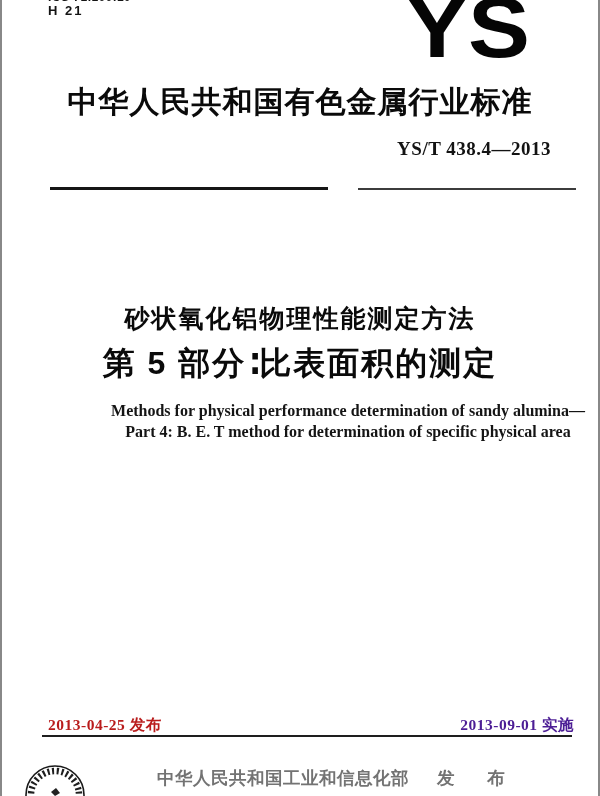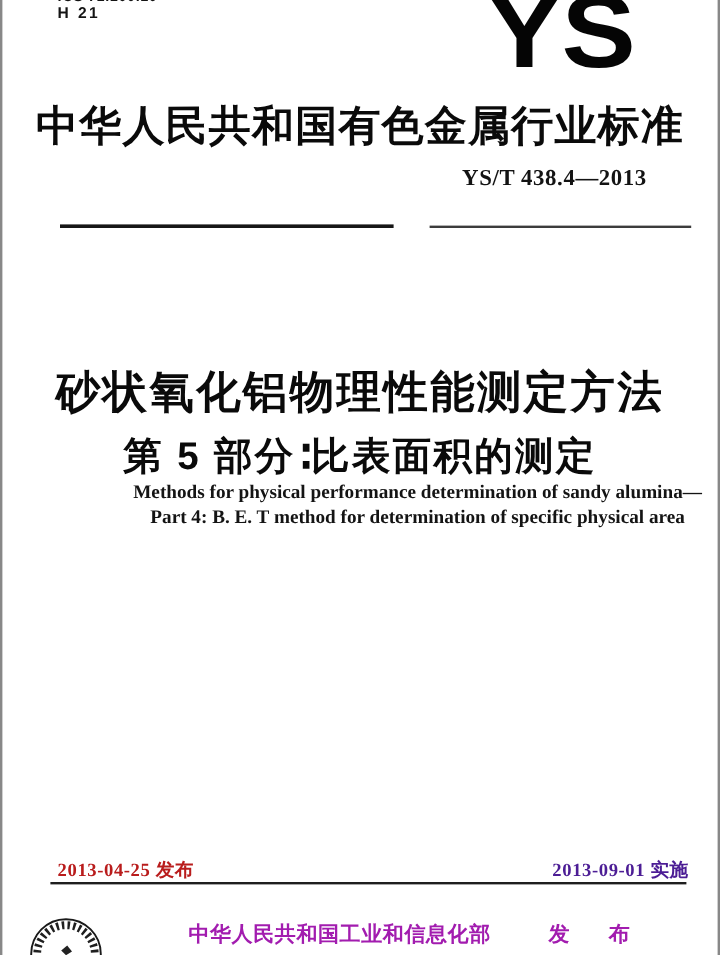--- a/index.html
+++ b/index.html
@@ -20,59 +20,58 @@
   
   .ys-logo {
     position:absolute; left:404px; top:-22px; font-size:86px; font-weight:bold;
     line-height:1.15; letter-spacing:0; color:#050505;
     transform:scaleX(1.08); transform-origin:left top;
     font-family:"Liberation Sans", sans-serif;
   }
   
   .standard-name {
     position:absolute; top:82px; left:0; width:100%; text-align:center;
-    font-size:35px; font-weight:bold; letter-spacing:1px; color:#0a0a0a;
+    font-size:30px; font-weight:bold; letter-spacing:1px; color:#0a0a0a;
     white-space:nowrap;
   }
   
   .std-number {
-    position:absolute; top:138px; right:59px; text-align:left;
+    position:absolute; top:138px; right:47px; text-align:left;
     font-family:"Liberation Serif", serif; color:#131313;
   }
   .std-number .num { font-size:19px; font-weight:bold; letter-spacing:.5px; }
   .std-number .replaces { font-size:12.5px; margin-top:2px; letter-spacing:.4px; color:#2a2a2a; }
   
   .rule-top-a { position:absolute; left:48px; top:187px; width:278px; height:3px; background:#161616; }
   .rule-top-b { position:absolute; left:356px; top:188px; width:218px; height:2px; background:#3c3c3c; }
   
   .main-title { position:absolute; top:302px; left:0; width:100%; text-align:center; font-weight:bold; color:#0a0a0a; }
-  .main-title .l1 { font-size:37px; letter-spacing:2px; white-space:nowrap; }
+  .main-title .l1 { font-size:25px; letter-spacing:2px; white-space:nowrap; }
   .main-title .l2 { font-size:32px; letter-spacing:2px; margin-top:7px; white-space:nowrap; }
   .english-title {
     position:absolute; top:400px; left:0; width:100%; text-align:center;
     font-family:"Liberation Serif", serif; font-weight:bold; font-size:16px;
     line-height:21px; color:#141414;padding-left:48px;
   }
   
   .release-date {
     position:absolute; left:46px; top:715px; font-size:15.5px; font-weight:bold;
     font-family:"Liberation Serif", serif; letter-spacing:.5px; color:#b91c1c;
   }
   .impl-date {
     position:absolute; right:24px; top:715px; font-size:15.5px; font-weight:bold;
     font-family:"Liberation Serif", serif; letter-spacing:.5px; color:#4c1d95;
   }
   .rule-bottom { position:absolute; left:40px; top:735px; width:530px; height:2px; background:#1e1e1e; }
   
   .seal { position:absolute; left:22px; top:762px; width:62px; height:62px; }
   .footer-line {
     position:absolute; left:155px; top:766px; display:flex; align-items:baseline;
-    font-size:17.5px; font-weight:bold; letter-spacing:.5px; color:#a21caf;
+    font-size:17.5px; font-weight:bold; letter-spacing:.5px; color:#737373;
     white-space:nowrap;
-    gap:20px;
   }
   .publish-label { margin-left:28px; letter-spacing:14px; }
 </style>
 </head>
 <body>
 
 <div class="page">
 
   <div class="ics-line">ICS 71.100.10</div>
   <div class="class-code">H 21</div>

